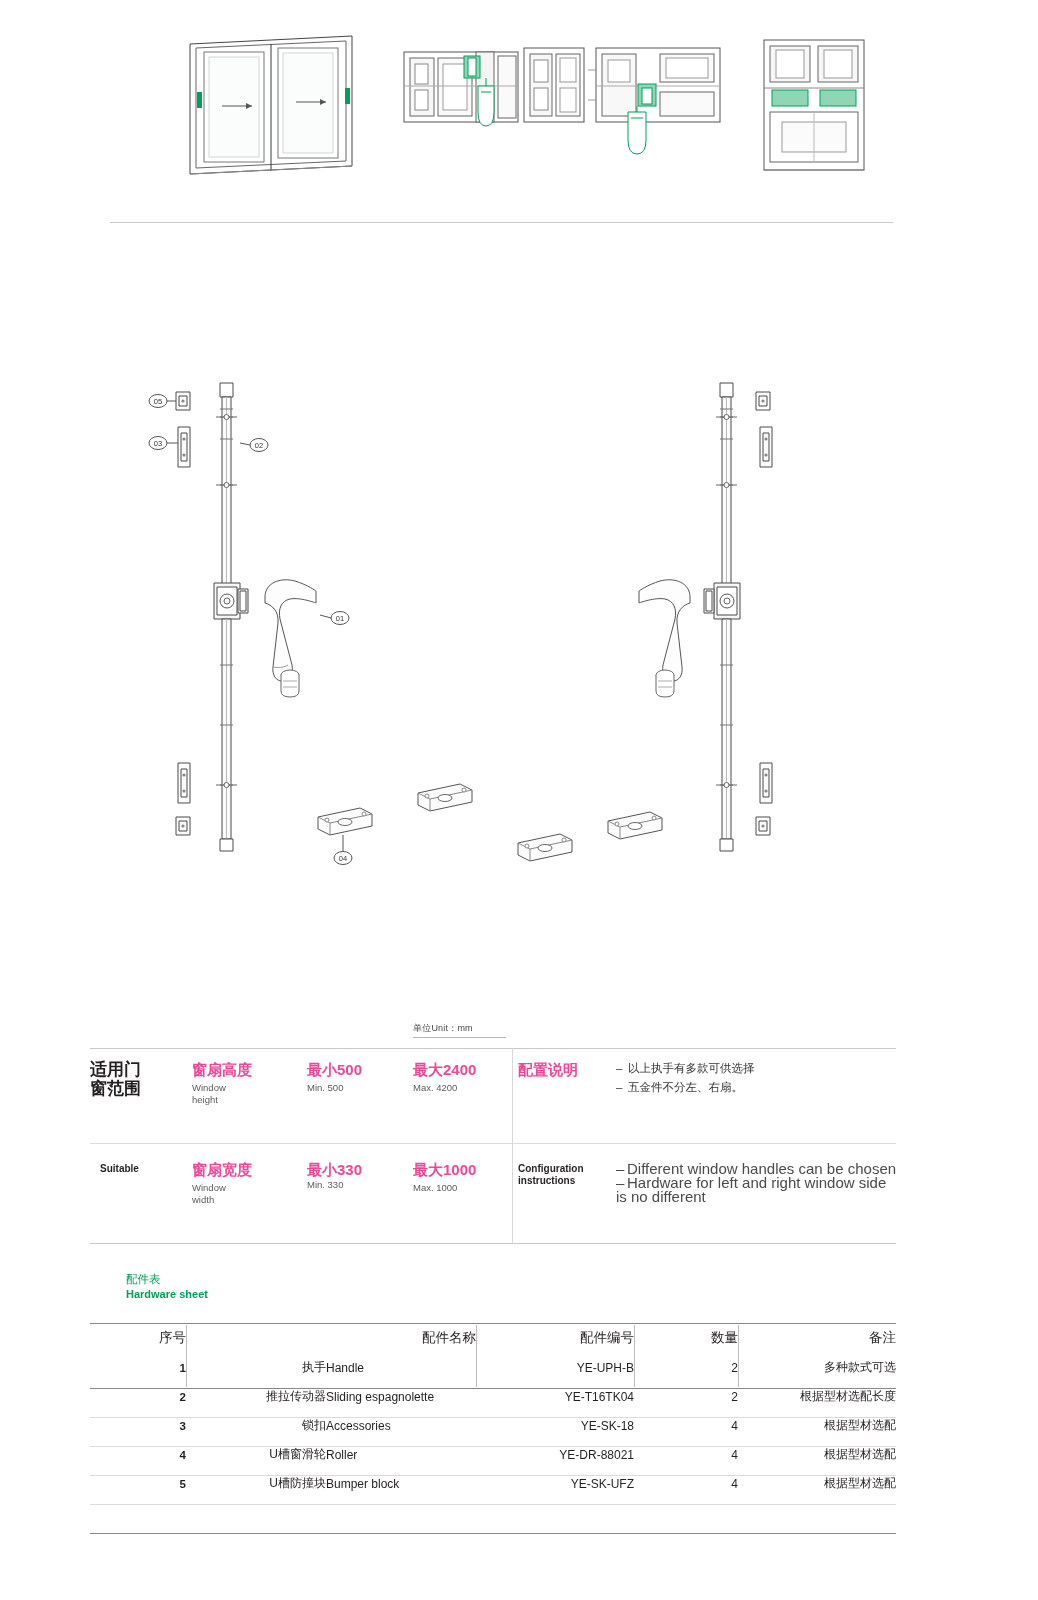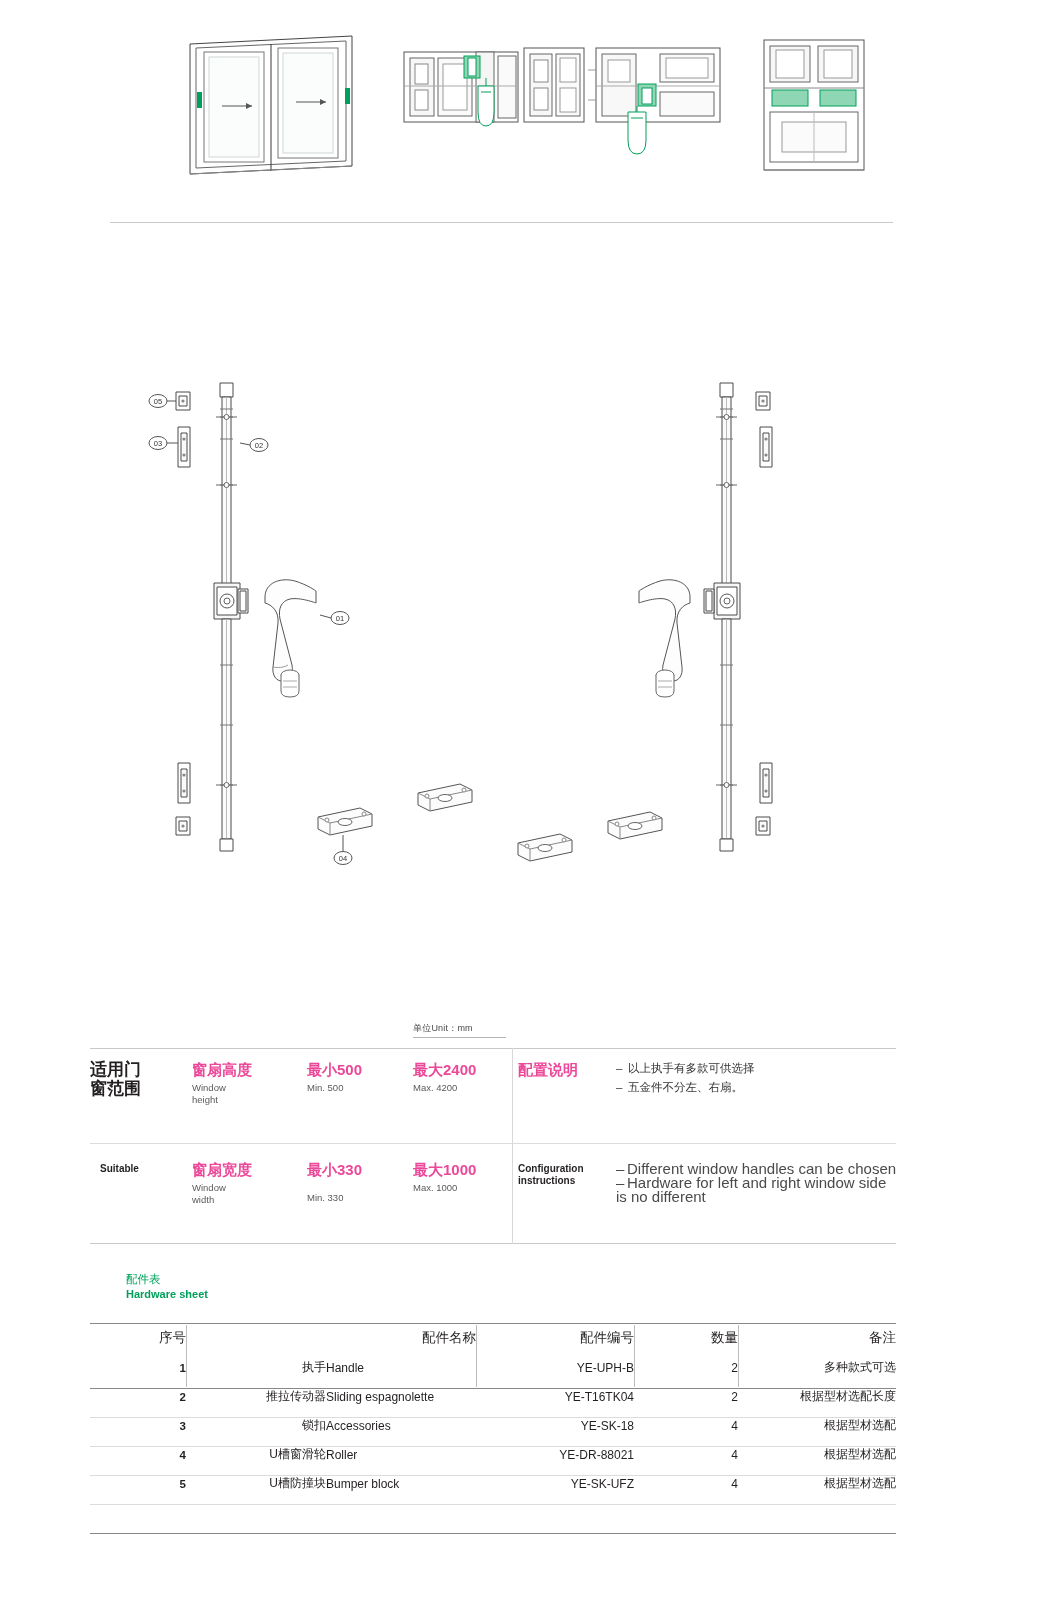--- a/index.html
+++ b/index.html
@@ -452,21 +452,21 @@
 
 <div class="sp-cell en-bold" style="left:100px; top:1163px; width:90px;">Suitable</div>
 
 <div class="sp-cell" style="left:192px; top:1160px; width:100px;">
   <div class="cn-med">窗扇宽度</div>
   <div class="en-sm" style="margin-top:3px; white-space:pre-line;">Window
 width</div>
 </div>
 <div class="sp-cell" style="left:307px; top:1160px; width:100px;">
   <div class="cn-med">最小330</div>
-  <div class="en-sm" style="margin-top:13px;">Min. 330</div>
+  <div class="en-sm" style="margin-top:0;">Min. 330</div>
 </div>
 <div class="sp-cell" style="left:413px; top:1160px; width:100px;">
   <div class="cn-med">最大1000</div>
   <div class="en-sm" style="margin-top:3px;">Max. 1000</div>
 </div>
 
 <div class="sp-cell en-bold" style="left:518px; top:1163px; width:96px; white-space:pre-line; line-height:12px;">Configuration
 instructions</div>
 
 <div class="sp-cell" style="left:616px; top:1162px; width:285px;">

